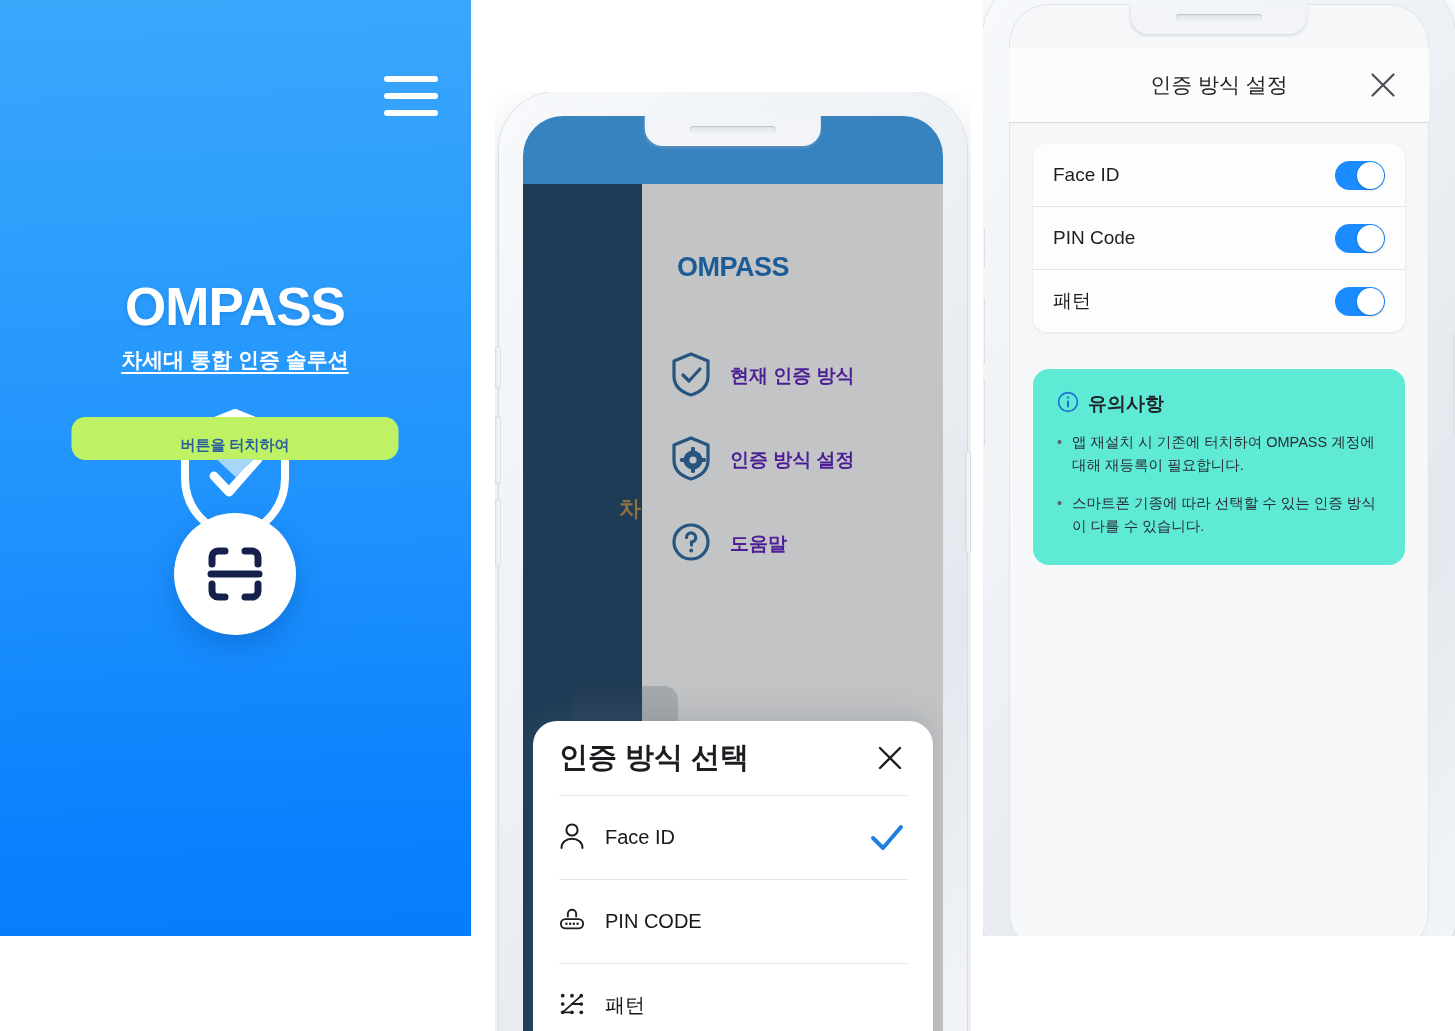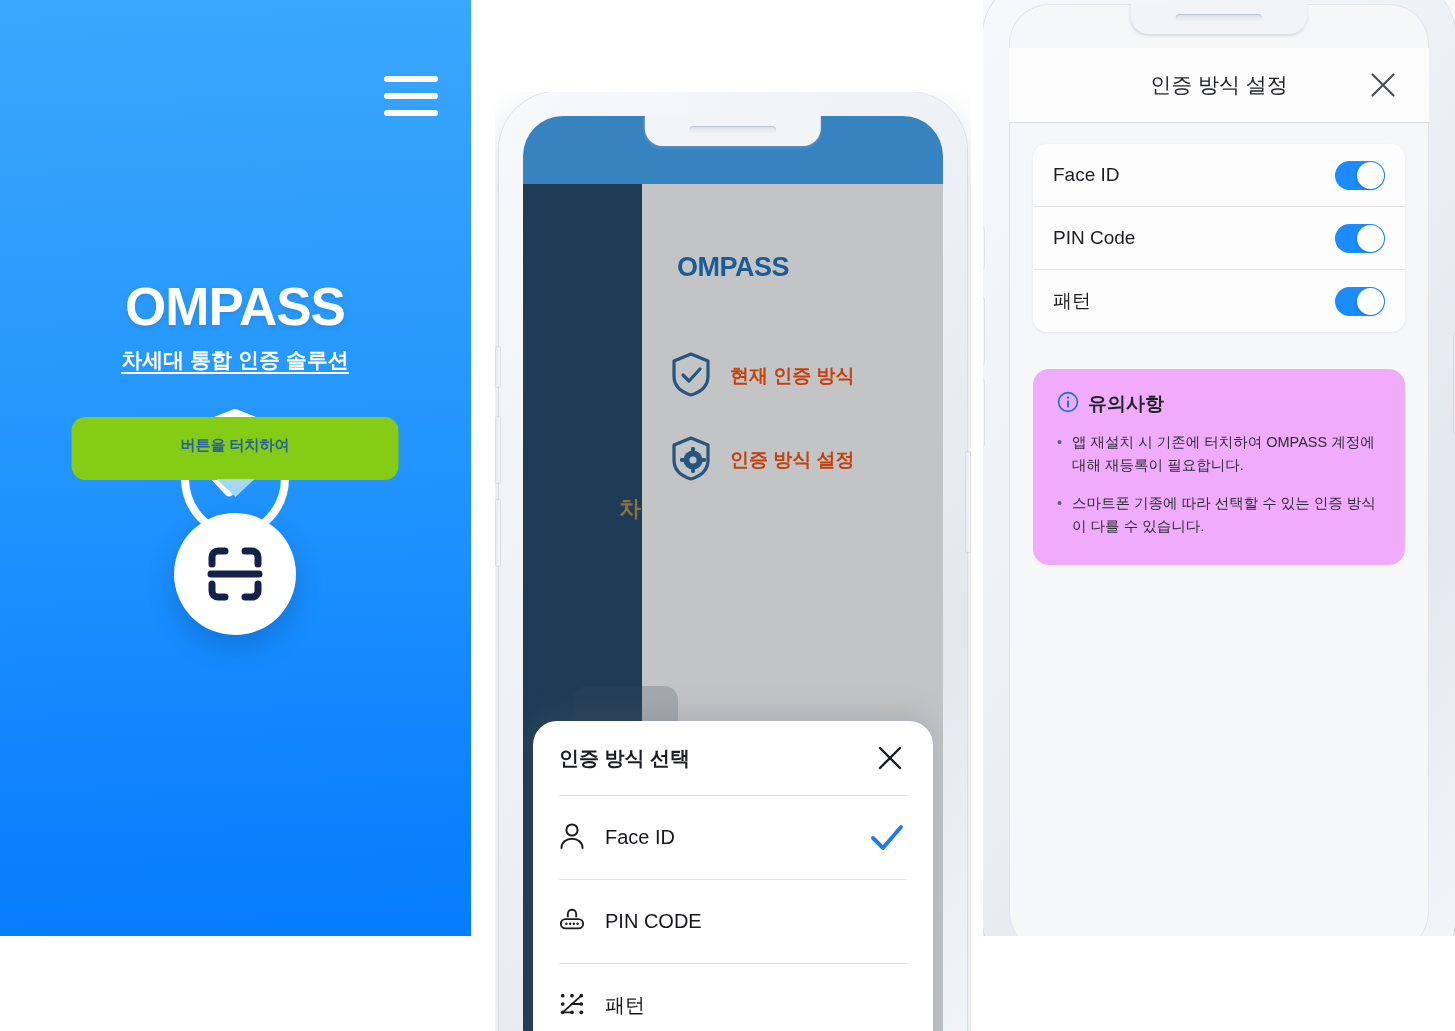--- a/index.html
+++ b/index.html
@@ -63,22 +63,22 @@
     font-size:53px;font-weight:bold;color:#fff;letter-spacing:-1px;line-height:1;
     text-shadow:0 2px 5px rgba(0,60,130,.18);
   }
   .p1-title .tagline{
     margin-top:13px;font-size:21px;color:#fff;font-weight:bold;
     text-decoration:underline;text-underline-offset:5px;
   }
   .p1-shield{position:absolute;left:50%;top:456px;transform:translateX(-50%);z-index:20;}
   .p1-bubble{
     position:absolute;left:50%;transform:translateX(-50%);top:467px;
-    width:307px;padding:17px 10px 23px;border-radius:14px;
-    background:#84cc16;text-align:center;z-index:22;
+    width:307px;padding:17px 10px 3px;border-radius:14px;
+    background:#bef264;text-align:center;z-index:22;
   }
   .p1-bubble .ln{
     display:block;color:#2a5f9e;font-size:15px;font-weight:bold;line-height:1.5;
   }
   .p1-bubble:after{
     content:"";position:absolute;left:50%;bottom:-17px;transform:translateX(-50%);
     width:0;height:0;border-left:19px solid transparent;border-right:19px solid transparent;
     border-top:18px solid #a8d6f9;
   }
   .p1-scan{
@@ -98,39 +98,39 @@
     position:absolute;left:119px;top:68px;right:0;bottom:0;background:#c3c4c5;z-index:7;
   }
   .p2-logo{
     position:absolute;left:35px;top:68px;font-size:27px;font-weight:bold;color:#1b5b96;
     letter-spacing:-.5px;
   }
   .p2-menu{position:absolute;left:28px;top:150px;right:0;}
   .p2-item{
     display:flex;align-items:center;gap:18px;height:84px;cursor:pointer;
   }
-  .p2-item .lbl{font-size:19px;font-weight:bold;color:#c2410c;}
+  .p2-item .lbl{font-size:19px;font-weight:bold;color:#4c1d95;}
   .p2-ghost-card{
     position:absolute;left:50px;top:570px;width:105px;height:70px;border-radius:14px;
     background:rgba(60,72,88,.22);z-index:8;
   }
   .p2-ghost-text{
     position:absolute;left:96px;top:378px;font-size:22px;font-weight:bold;color:#b4833c;
     opacity:.75;z-index:8;
   }
   .p2-sheet{
     position:absolute;left:10px;right:10px;top:605px;bottom:-60px;
     background:#fff;border-radius:24px;z-index:20;
     box-shadow:0 -8px 28px rgba(90,105,125,.22);
     padding:0 26px;
   }
   .p2-sheet-head{
     display:flex;align-items:center;justify-content:space-between;height:74px;
   }
-  .p2-sheet-title{font-size:20px;font-weight:bold;color:#1b1d21;}
+  .p2-sheet-title{font-size:29px;font-weight:bold;color:#1b1d21;}
   .p2-sheet-close{width:34px;height:34px;cursor:pointer;display:flex;align-items:center;justify-content:center;}
   .p2-row{
     display:flex;align-items:center;gap:20px;height:83px;border-top:1px solid #e3e4e6;
   }
   .p2-row .lbl{font-size:20px;color:#17181b;flex:1;}
   .p2-check{width:40px;height:40px;display:flex;align-items:center;justify-content:center;}
 
   
   #phone3-clip{position:absolute;left:983px;top:0;width:472px;height:936px;overflow:hidden;}
   #phone3{left:0px;top:-22px;width:472px;height:1000px;}
@@ -156,21 +156,21 @@
   .p3-row .lbl{flex:1;font-size:19px;color:#1c1e21;}
   .toggle{
     width:50px;height:29px;border-radius:16px;background:#1a8cff;position:relative;cursor:pointer;
     flex:none;
   }
   .toggle .knob{
     position:absolute;right:1px;top:1px;width:27px;height:27px;border-radius:50%;background:#fff;
     box-shadow:0 1px 3px rgba(0,0,0,.22);
   }
   .p3-notice{
-    position:absolute;left:24px;right:24px;top:365px;background:#f0abfc;border-radius:16px;
+    position:absolute;left:24px;right:24px;top:365px;background:#5eead4;border-radius:16px;
     padding:22px 24px 26px;
   }
   .p3-notice-head{display:flex;align-items:center;gap:9px;margin-bottom:14px;}
   .p3-notice-title{font-size:19px;font-weight:bold;color:#1f2328;}
   .p3-bullet{
     display:flex;gap:10px;font-size:14.5px;line-height:1.62;color:#2a2e34;margin-bottom:14px;
   }
   .p3-bullet .dot{color:#5a616b;flex:none;}
   .p3-bullet:last-child{margin-bottom:0;}
 </style>
@@ -271,20 +271,30 @@
                       <rect x="8" y="-2" width="5" height="4" rx="1.4"></rect>
                     </g>
                   </g>
                 </svg>
               </span>
               <span class="lbl">인증 방식 설정</span>
             </div>
 
 
 
+            <div class="p2-item">
+              <span>
+                <svg width="42" height="46" viewBox="0 0 42 42" fill="none">
+                  <circle cx="21" cy="21" r="17" stroke="#26557f" stroke-width="3.2" fill="none"></circle>
+                  <path d="M16.5 16.5a4.6 4.6 0 1 1 5 4.6v3" stroke="#26557f" stroke-width="3.2" stroke-linecap="round" fill="none"></path>
+                  <circle cx="21.2" cy="29.5" r="2" fill="#26557f"></circle>
+                </svg>
+              </span>
+              <span class="lbl">도움말</span>
+            </div>
 
           </div>
         </div>
 
         <div class="p2-sheet">
           <div class="p2-sheet-head">
             <div class="p2-sheet-title">인증 방식 선택</div>
             <div class="p2-sheet-close">
               <svg width="26" height="26" viewBox="0 0 26 26" fill="none">
                 <path d="M3 3 L23 23 M23 3 L3 23" stroke="#1b1d21" stroke-width="2.4" stroke-linecap="round"></path>

